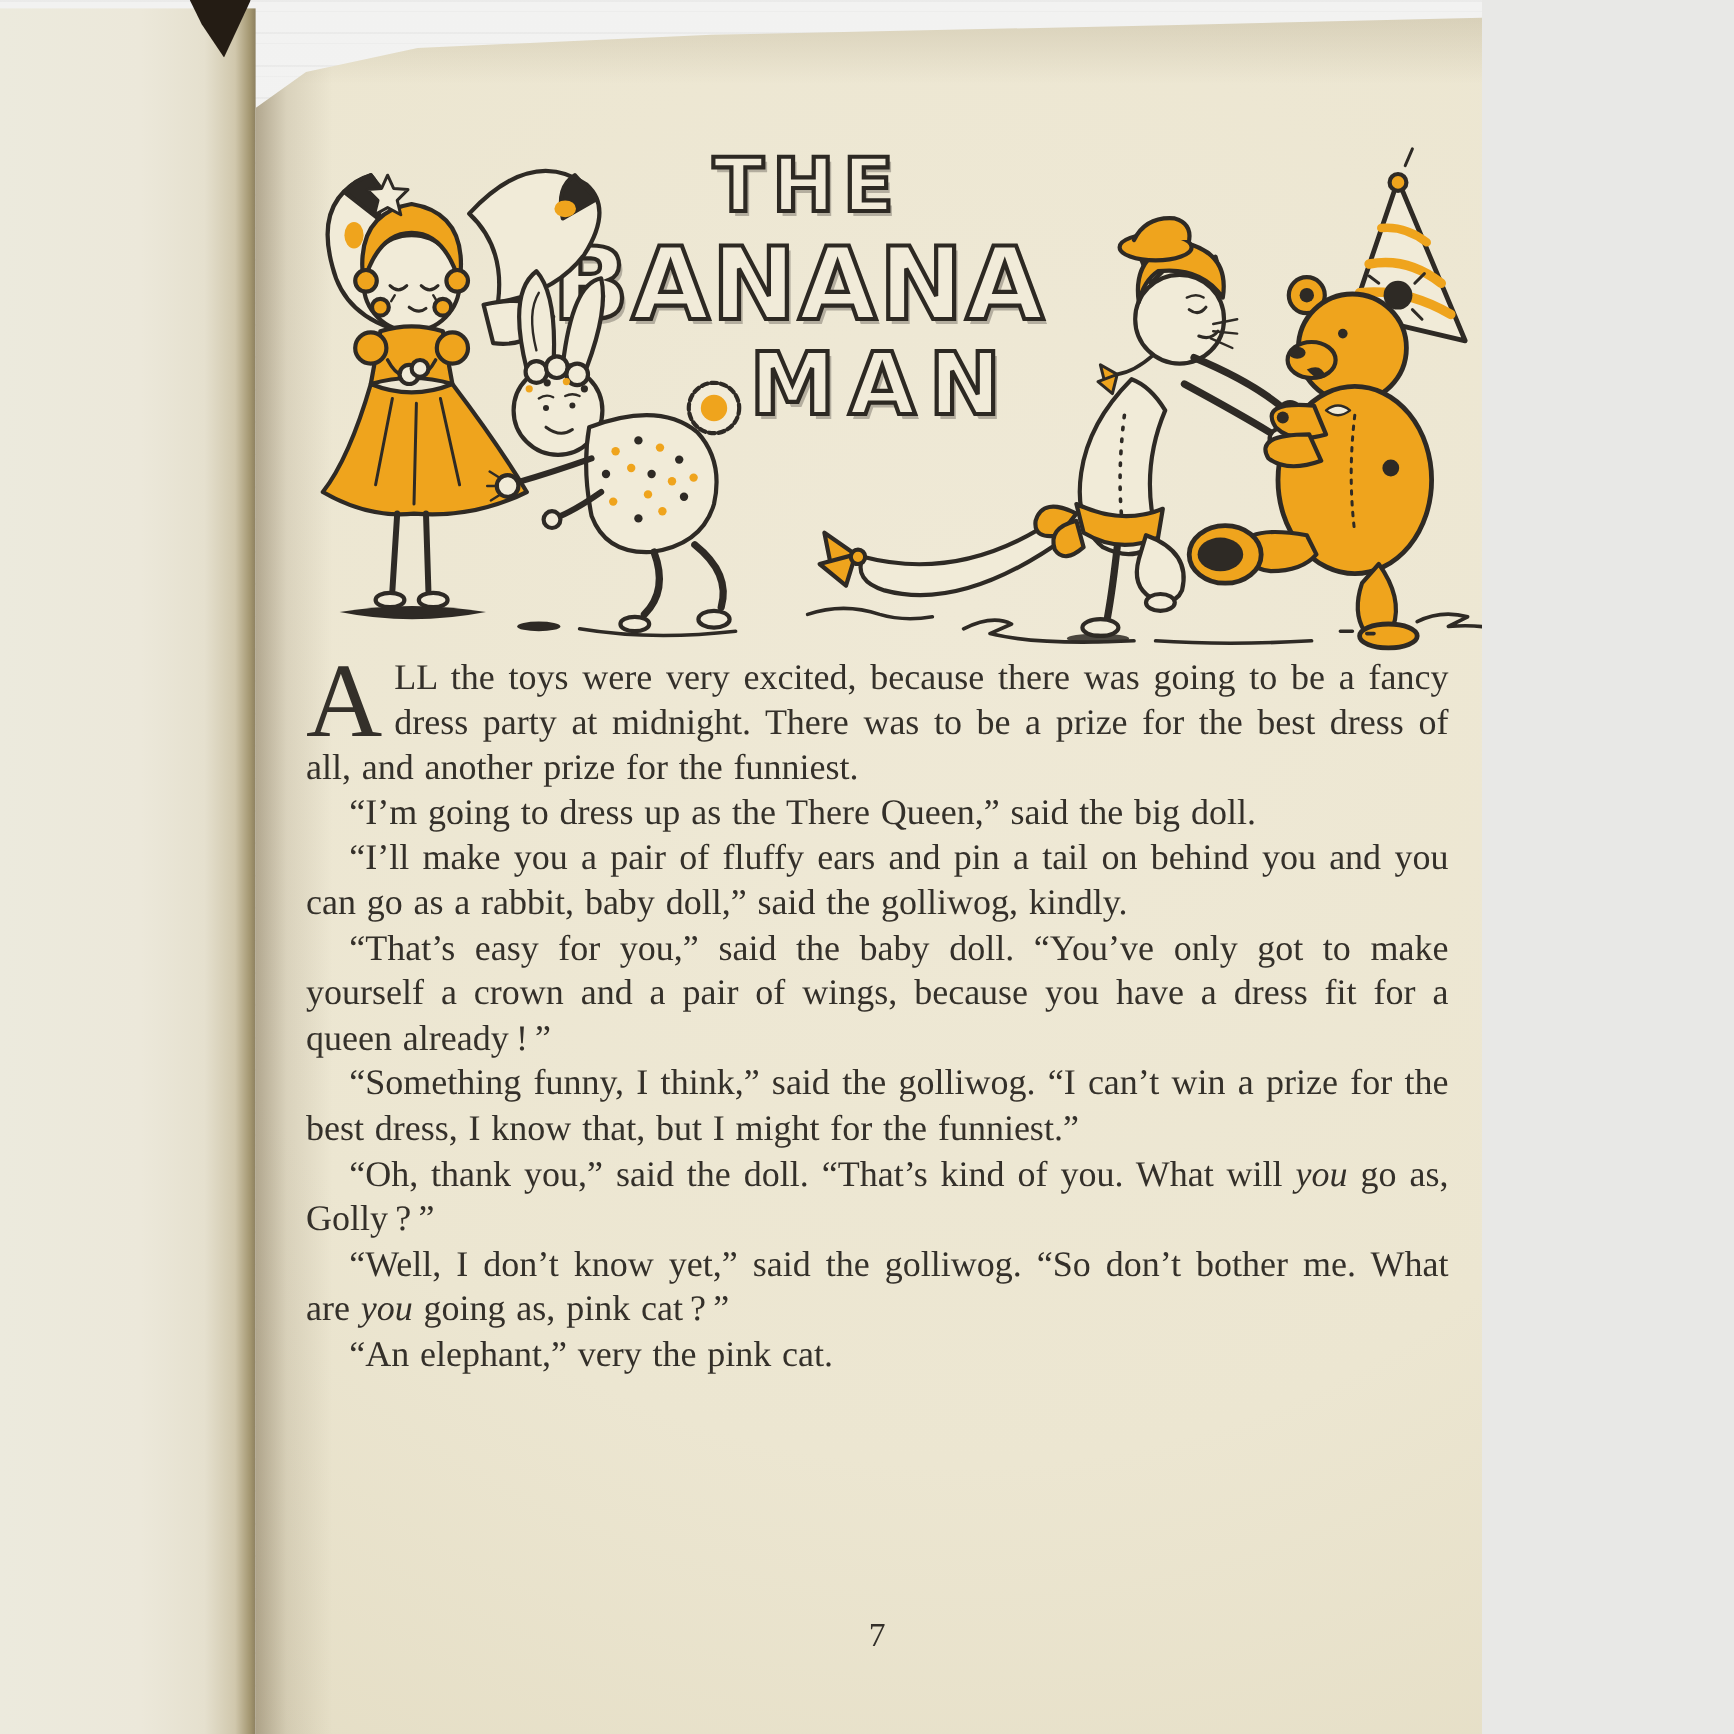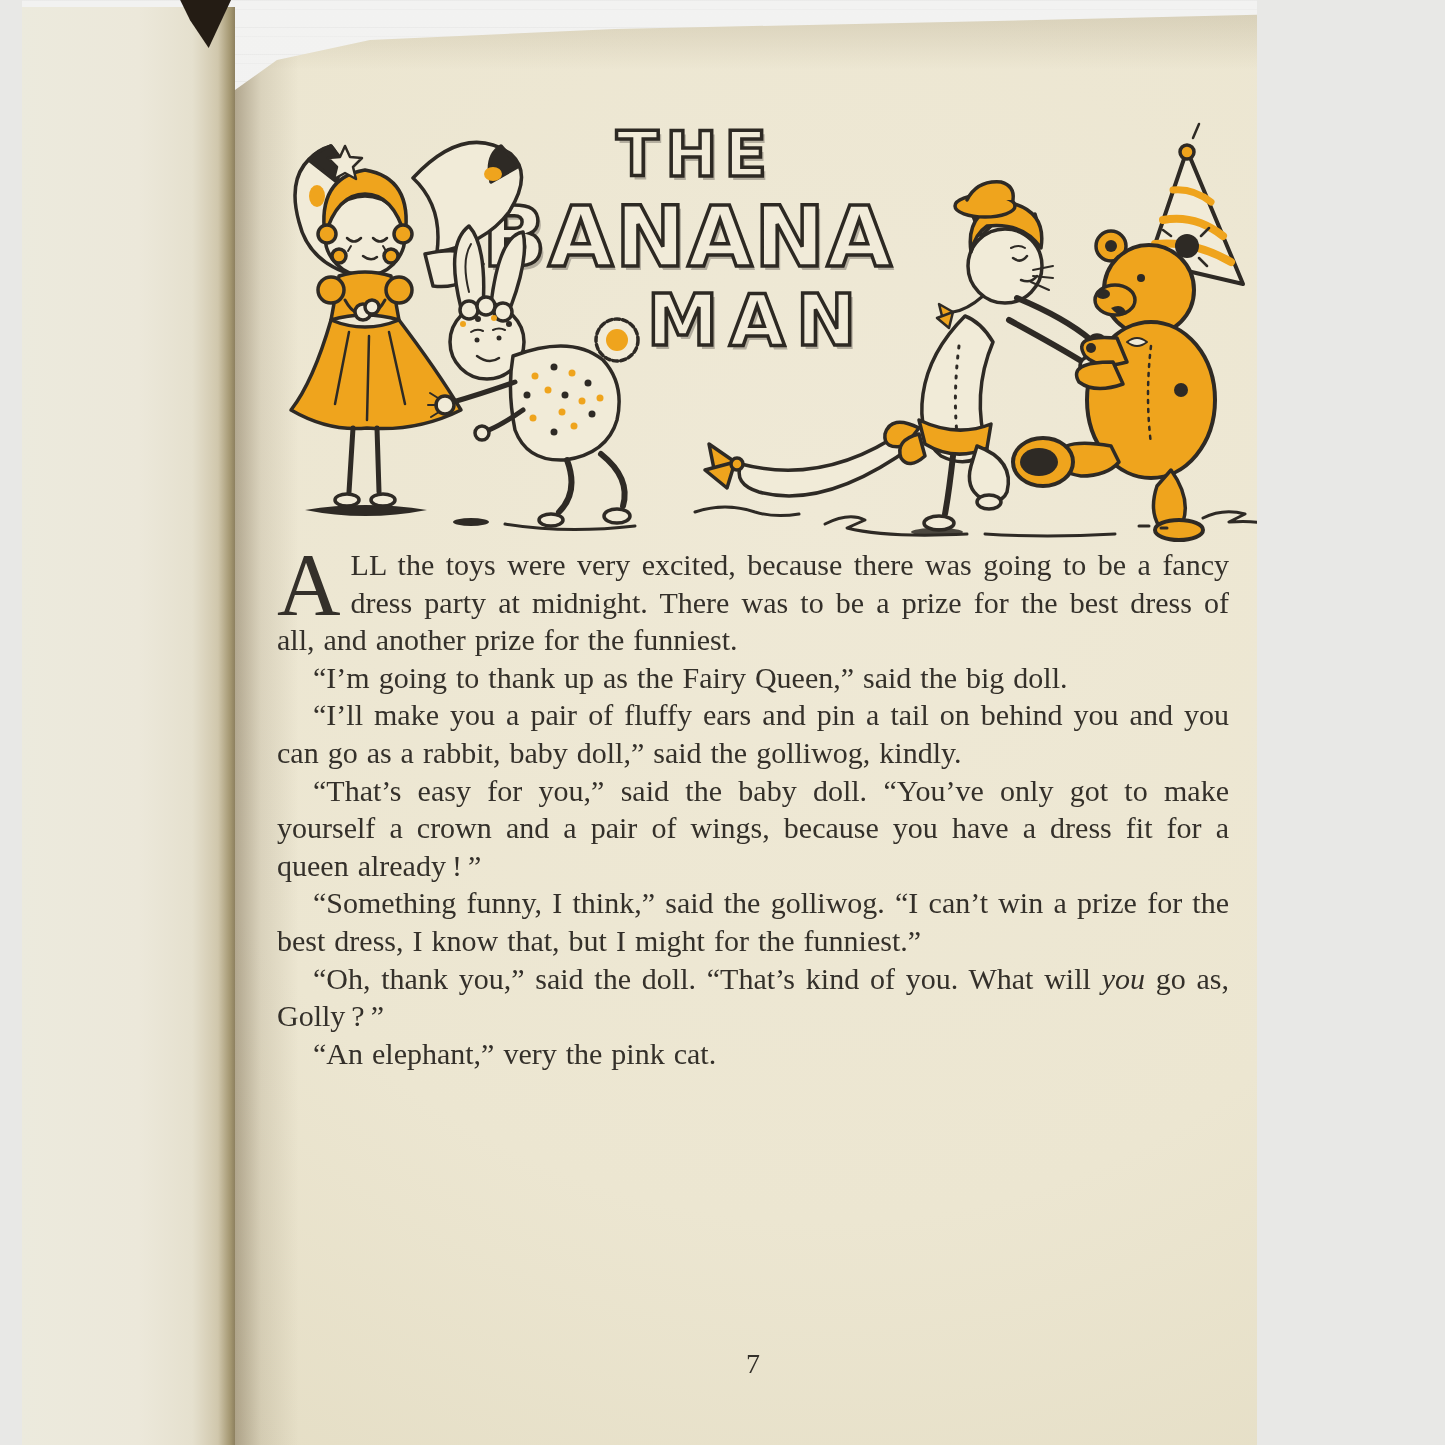--- a/index.html
+++ b/index.html
@@ -1,21 +1,21 @@
 <!DOCTYPE html>
 <html lang="en"><head>
 <meta charset="utf-8">
 <style>
   html,body{margin:0;padding:0;background:#e8e8e6;}
   .photo{position:relative;width:1235px;height:1445px;overflow:hidden;
     background:
       repeating-linear-gradient(180deg, rgba(0,0,0,0.030) 0 1.5px, rgba(0,0,0,0) 1.5px 9px,
         rgba(0,0,0,0.018) 9px 10px, rgba(0,0,0,0) 10px 27px),
       linear-gradient(180deg,#f2f2f1 0%,#f4f4f3 45%,#eeeeec 100%);
-    font-family:"Liberation Serif","DejaVu Serif",serif;margin-left:22px;}
+    font-family:"Liberation Serif","DejaVu Serif",serif;}
 
   
   .left-page{position:absolute;left:0;top:7px;width:213px;height:1438px;
     background:linear-gradient(90deg,#eceadd 0%,#ece8da 55%,#e5e0ce 80%,#d0c7ac 92%,#a2956f 98%,#8d805f 100%);}
   .spine-wedge{position:absolute;left:147px;top:0;width:62px;height:48px;
     background:#241c14;clip-path:polygon(18% 0,100% 0,64% 100%,34% 42%);}
 
   
   .right-page{position:absolute;left:213px;top:0;width:1071px;height:1445px;
     background:
@@ -231,25 +231,26 @@
           <path d="M560,430 q24,-12 40,-4 l-18,8 q40,10 120,6"></path>
           <path d="M720,440 q60,4 130,0"></path>
           <path d="M874,432 l10,0 M896,434 l6,0"></path>
           <path d="M938,424 q20,-10 42,-4 l-16,8 q30,-2 44,4"></path>
         </g>
       </svg>
     </div>
 
     <div class="page-text">
         <p class="first"><span class="dropcap">A</span><span>LL the toys were very excited, because there was going to be a fancy dress party at midnight.  There was to be a prize for the best dress of all, and another prize for the funniest.</span></p>
-        <p><span>“I’m going to thank up as the Fairy Queen,” said the big doll.</span></p>
+        <p><span>“I’m going to dress up as the There Queen,” said the big doll.</span></p>
         <p><span>“I’ll make you a pair of fluffy ears and pin a tail on behind you and you can go as a rabbit, baby doll,” said the golliwog, kindly.</span></p>
         <p><span>“That’s easy for you,” said the baby doll.  “You’ve only got to make yourself a crown and a pair of wings, because you have a dress fit for a queen already ! ”</span></p>
         <p><span>“Something funny, I think,” said the golliwog.  “I can’t win a prize for the best dress, I know that, but I might for the funniest.”</span></p>
         <p><span>“Oh, thank you,” said the doll.  “That’s kind of you.  What will </span><em>you</em><span> go as, Golly ? ”</span></p>
+        <p><span>“Well, I don’t know yet,” said the golliwog.  “So don’t bother me.  What are </span><em>you</em><span> going as, pink cat ? ”</span></p>
         <p><span>“An elephant,” very the pink cat.</span></p>
       </div>
 
     <div class="page-number">7</div>
   </div>
 
   <div class="cover-edge"></div>
   <div class="torn-scrap"></div>
   <div class="fore-edge-colors"></div>
   <div class="fore-edge-bottom"></div>

